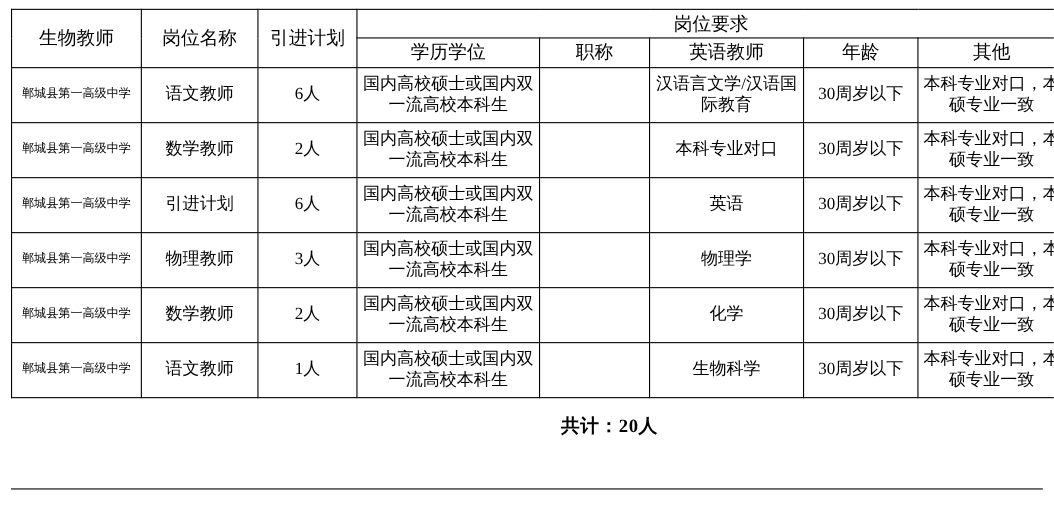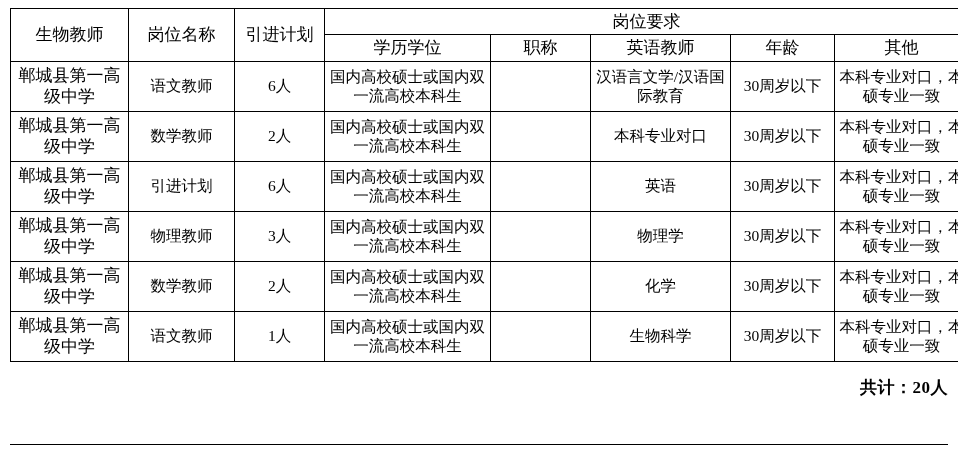--- a/index.html
+++ b/index.html
@@ -40,36 +40,36 @@
     font-size: 17px;
   }
   .hdr-group {
     font-weight: bold;
     font-size: 17px;
   }
   .cell {
     font-size: 15.5px;
   }
   .unit-cell {
-    font-size: 17px;
+    font-size: 11px;
   }
   .col-unit   { width: 118px; }
   .col-post   { width: 106px; }
   .col-plan   { width: 90px;  }
   .col-degree { width: 166px; }
   .col-title  { width: 100px; }
   .col-major  { width: 140px; }
   .col-age    { width: 104px; }
   .col-other  { width: 134px; }
   .body-row td { height: 45px; }
 
   .total {
     margin: 14px auto 0 auto;
     width: 938px;
-    text-align: right;
+    text-align: center;
     font-size: 17px;
     font-weight: bold;
     letter-spacing: 0.5px;
   }
   .total-inner {
     display: inline-block;
     margin-left: 150px;
   }
   .footline {
     position: absolute;

